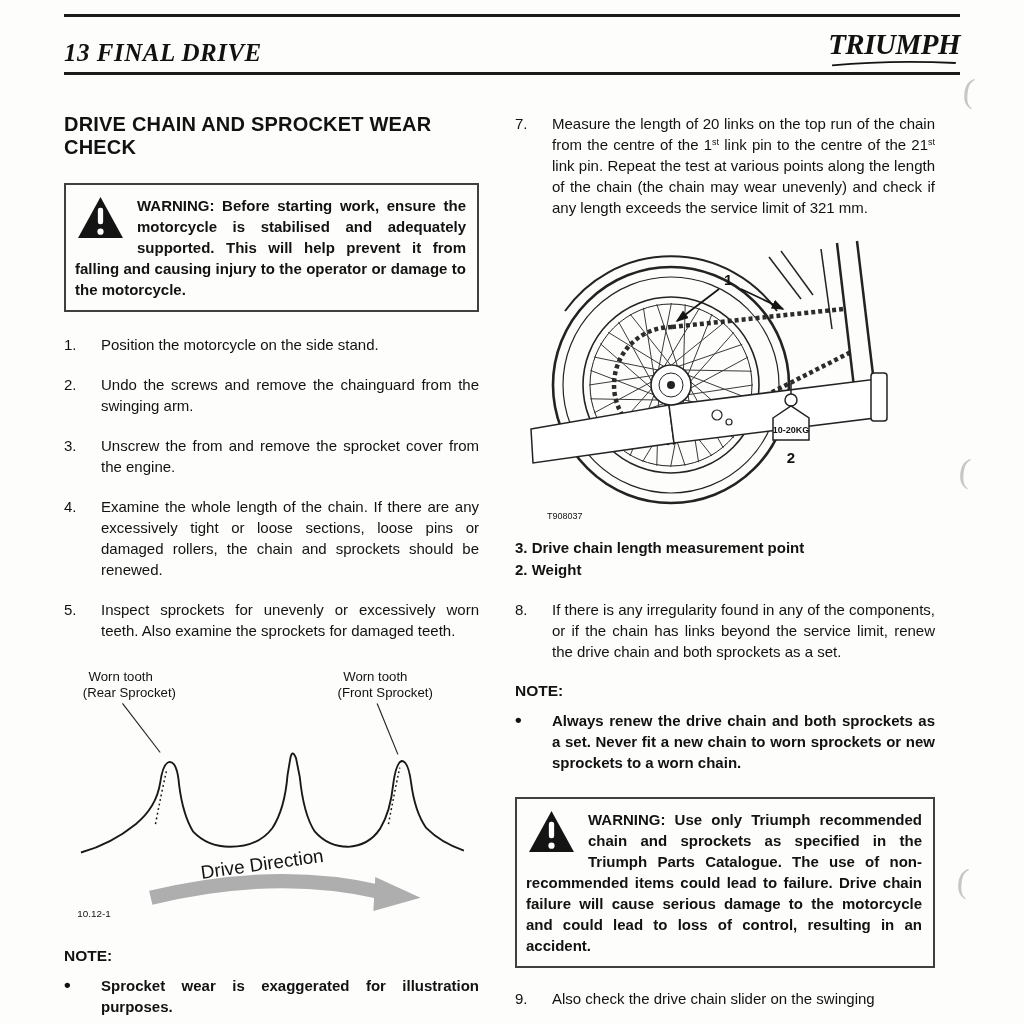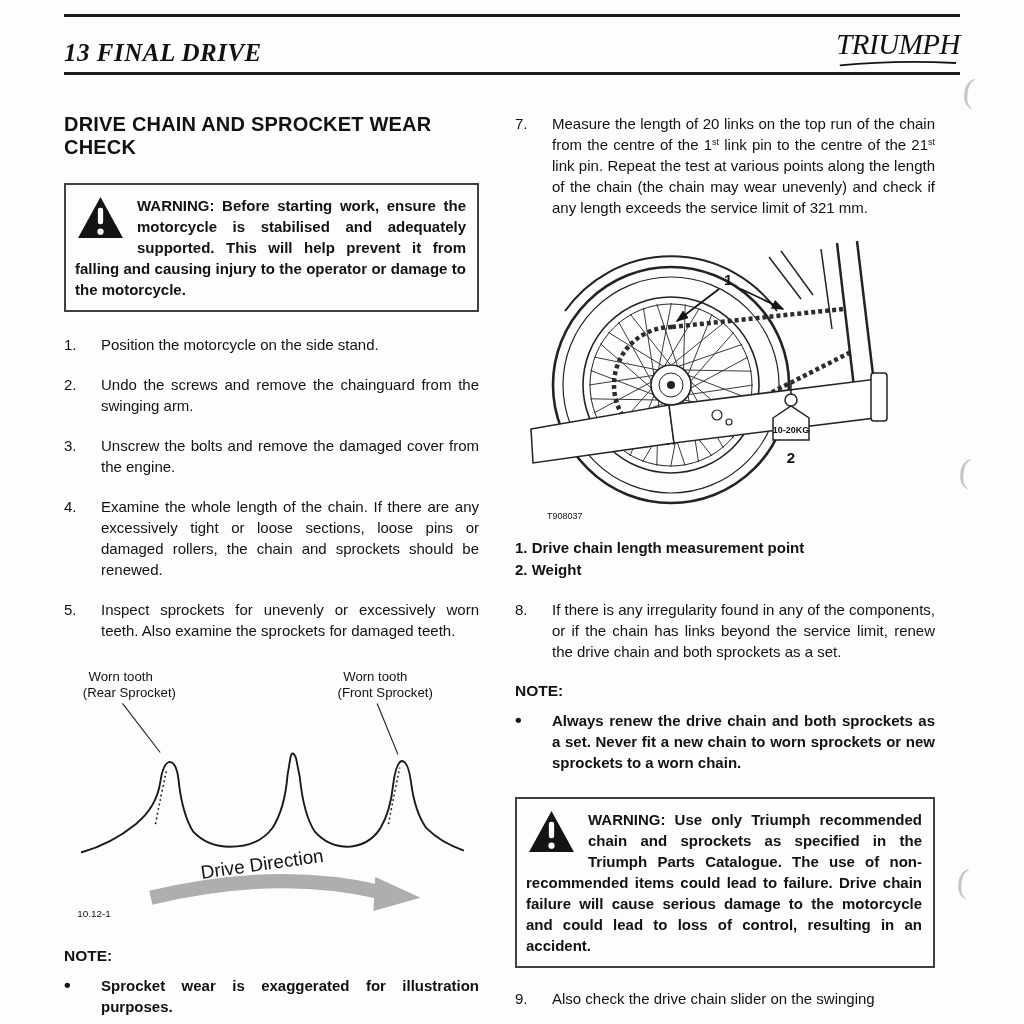--- a/index.html
+++ b/index.html
@@ -14,21 +14,21 @@
   .rule.top{margin-top:14px;}
   .header-row{
     display:flex;justify-content:space-between;align-items:flex-end;
     margin:6px 64px 5px 64px;height:44px;gap:12px;
   }
   .chapter-title{
     font-family:"Liberation Serif", serif;font-style:italic;font-weight:600;
     font-size:25px;letter-spacing:.5px;
   }
   .brand{position:relative;font-family:"Liberation Serif", serif;font-style:italic;
-    font-weight:400;font-size:29px;letter-spacing:-.5px;padding-bottom:6px;}
+    font-weight:700;font-size:29px;letter-spacing:-.5px;padding-bottom:6px;}
   .brand .swoosh{position:absolute;left:0;bottom:0;width:100%;height:8px;}
   .columns{display:flex;margin:26px 64px 0 64px;gap:36px;}
   .col-left{width:415px;flex:none;}
   .col-right{width:420px;flex:none;}
 
   .section-heading{font-weight:bold;font-size:20px;letter-spacing:.2px;margin:12px 0 24px 0;}
 
   .warning-box{
     border:2px solid #404040;padding:10px 11px 10px 9px;
     font-weight:bold;font-size:15px;line-height:1.4;text-align:justify;
@@ -102,21 +102,21 @@
         <div class="step">
           <span class="num">1.</span>
           <span class="txt">Position the motorcycle on the side stand.</span>
         </div>
         <div class="step">
           <span class="num">2.</span>
           <span class="txt">Undo the screws and remove the chainguard from the swinging arm.</span>
         </div>
         <div class="step">
           <span class="num">3.</span>
-          <span class="txt">Unscrew the bolts and remove the damaged cover from the engine.</span>
+          <span class="txt">Unscrew the from and remove the sprocket cover from the engine.</span>
         </div>
         <div class="step">
           <span class="num">4.</span>
           <span class="txt">Examine the whole length of the chain. If there are any excessively tight or loose sections, loose pins or damaged rollers, the chain and sprockets should be renewed.</span>
         </div>
         <div class="step">
           <span class="num">5.</span>
           <span class="txt">Inspect sprockets for unevenly or excessively worn teeth.  Also examine the sprockets for damaged teeth.</span>
         </div>
       </div>
@@ -246,21 +246,21 @@
 
           <text x="203" y="48" font-size="15" font-weight="bold">1</text>
           <line x1="198" y1="52" x2="156" y2="84" stroke="#141414" stroke-width="1.6" marker-end="url(#ah)"></line>
           <line x1="220" y1="52" x2="262" y2="72" stroke="#141414" stroke-width="1.6" marker-end="url(#ah)"></line>
 
           <text x="26" y="282" font-size="9">T908037</text>
         </svg>
       </div>
 
       <div class="fig-captions">
-        <div class="fig-caption">1. Drive chain length measurement point</div>
+        <div class="fig-caption">3. Drive chain length measurement point</div>
         <div class="fig-caption">2. Weight</div>
       </div>
 
       <div class="step">
         <span class="num">8.</span>
         <span class="txt">If there is any irregularity found in any of the components, or if the chain has links beyond the service limit, renew the drive chain and both sprockets as a set.</span>
       </div>
 
       <div class="note-title">NOTE:</div>
       <div class="note-item">

